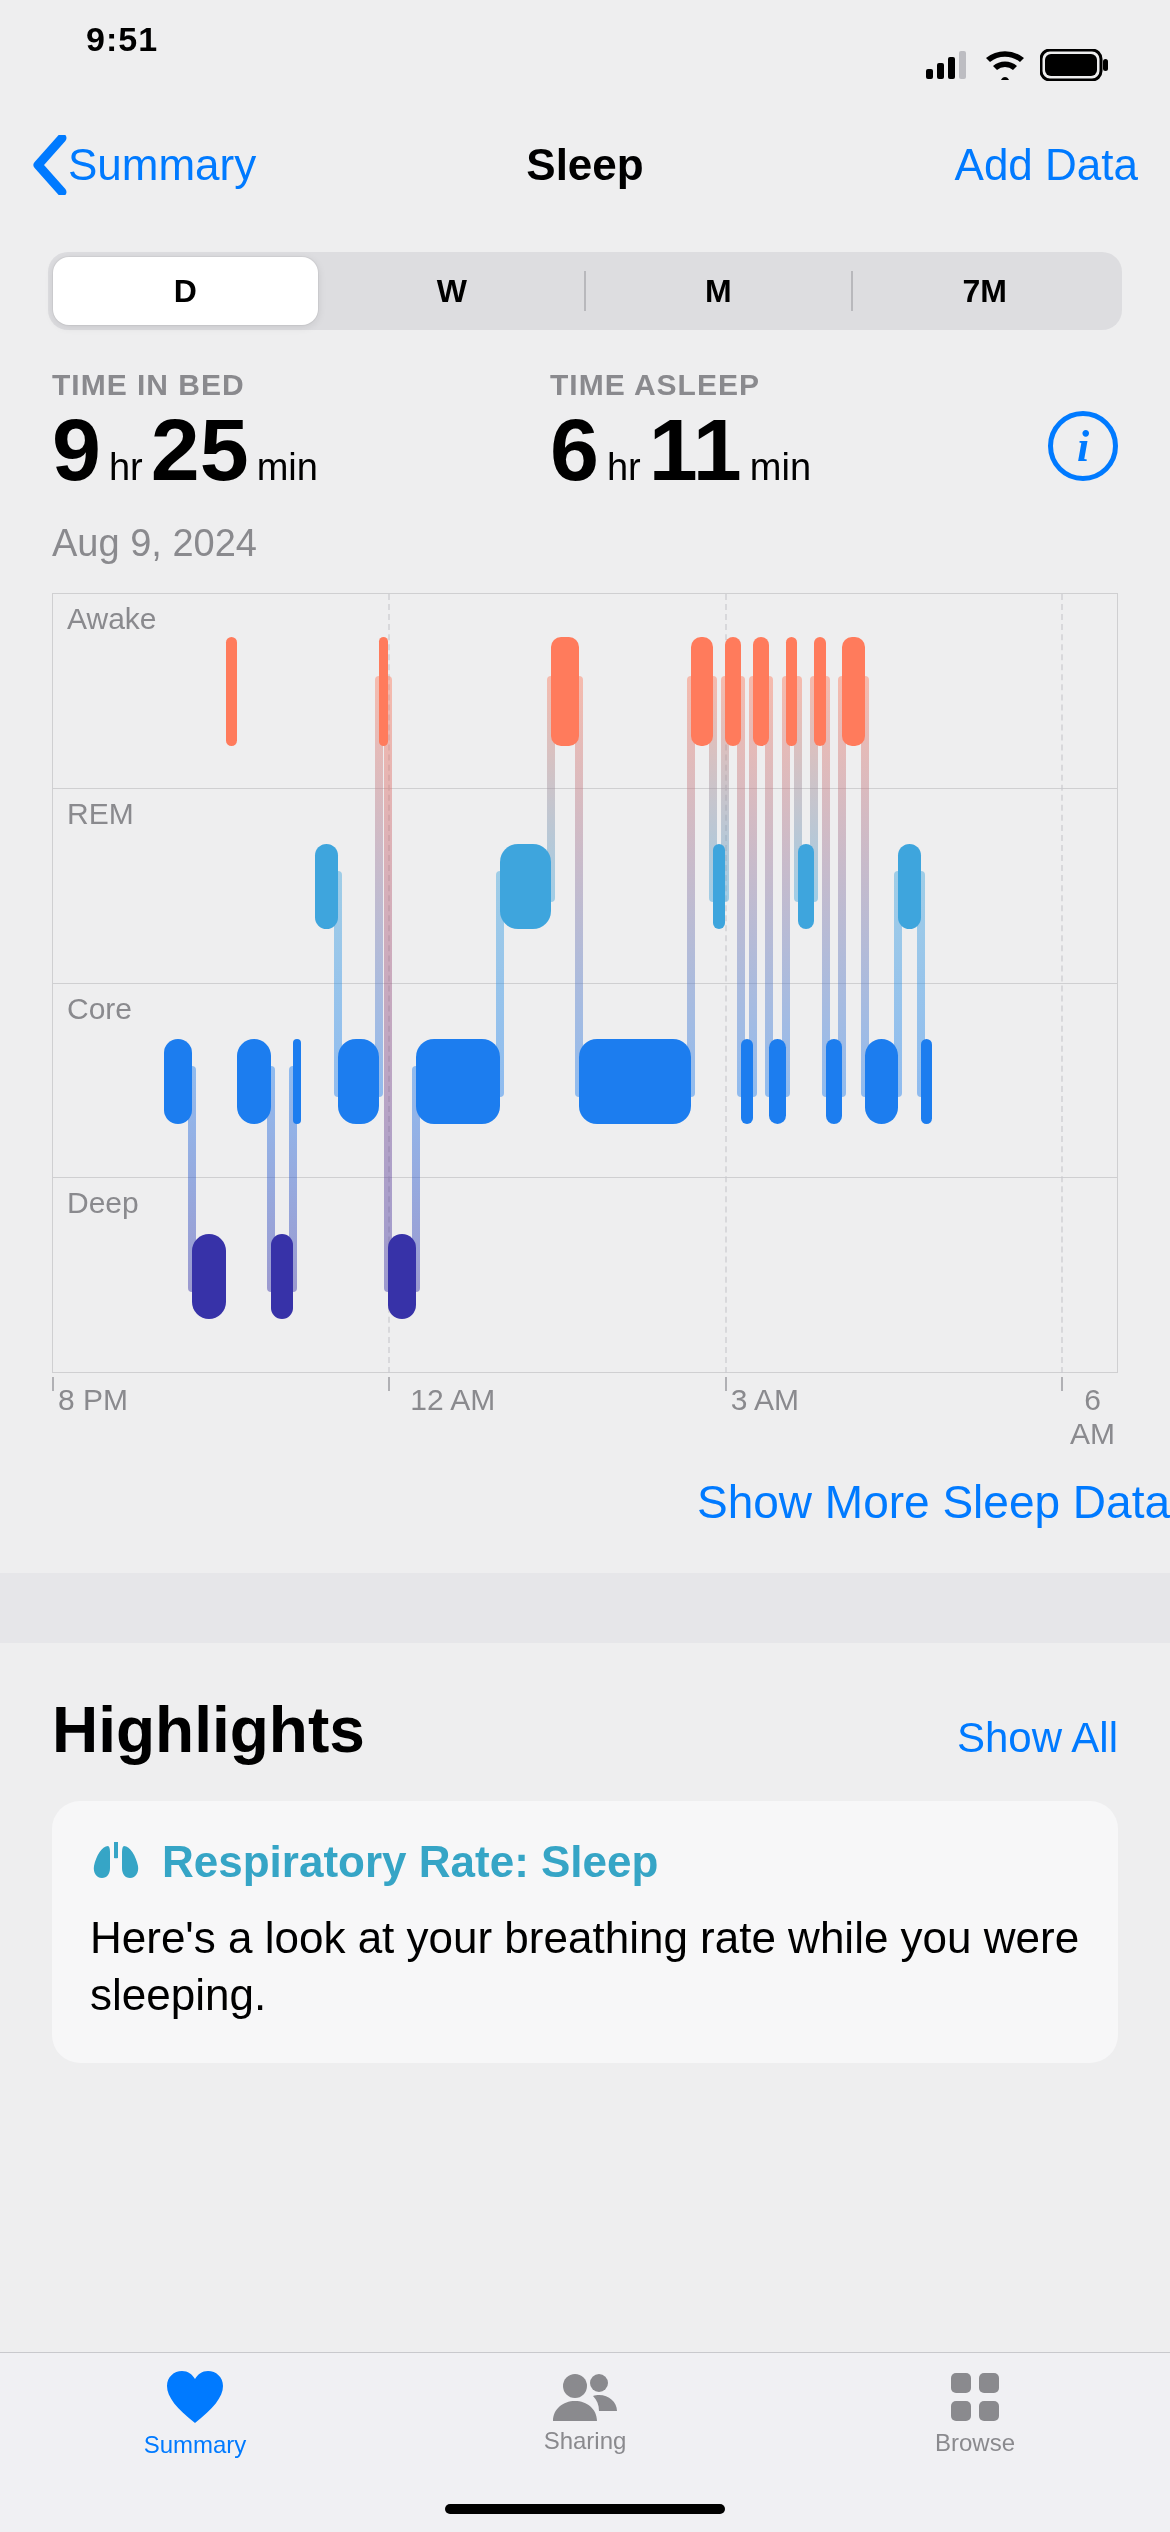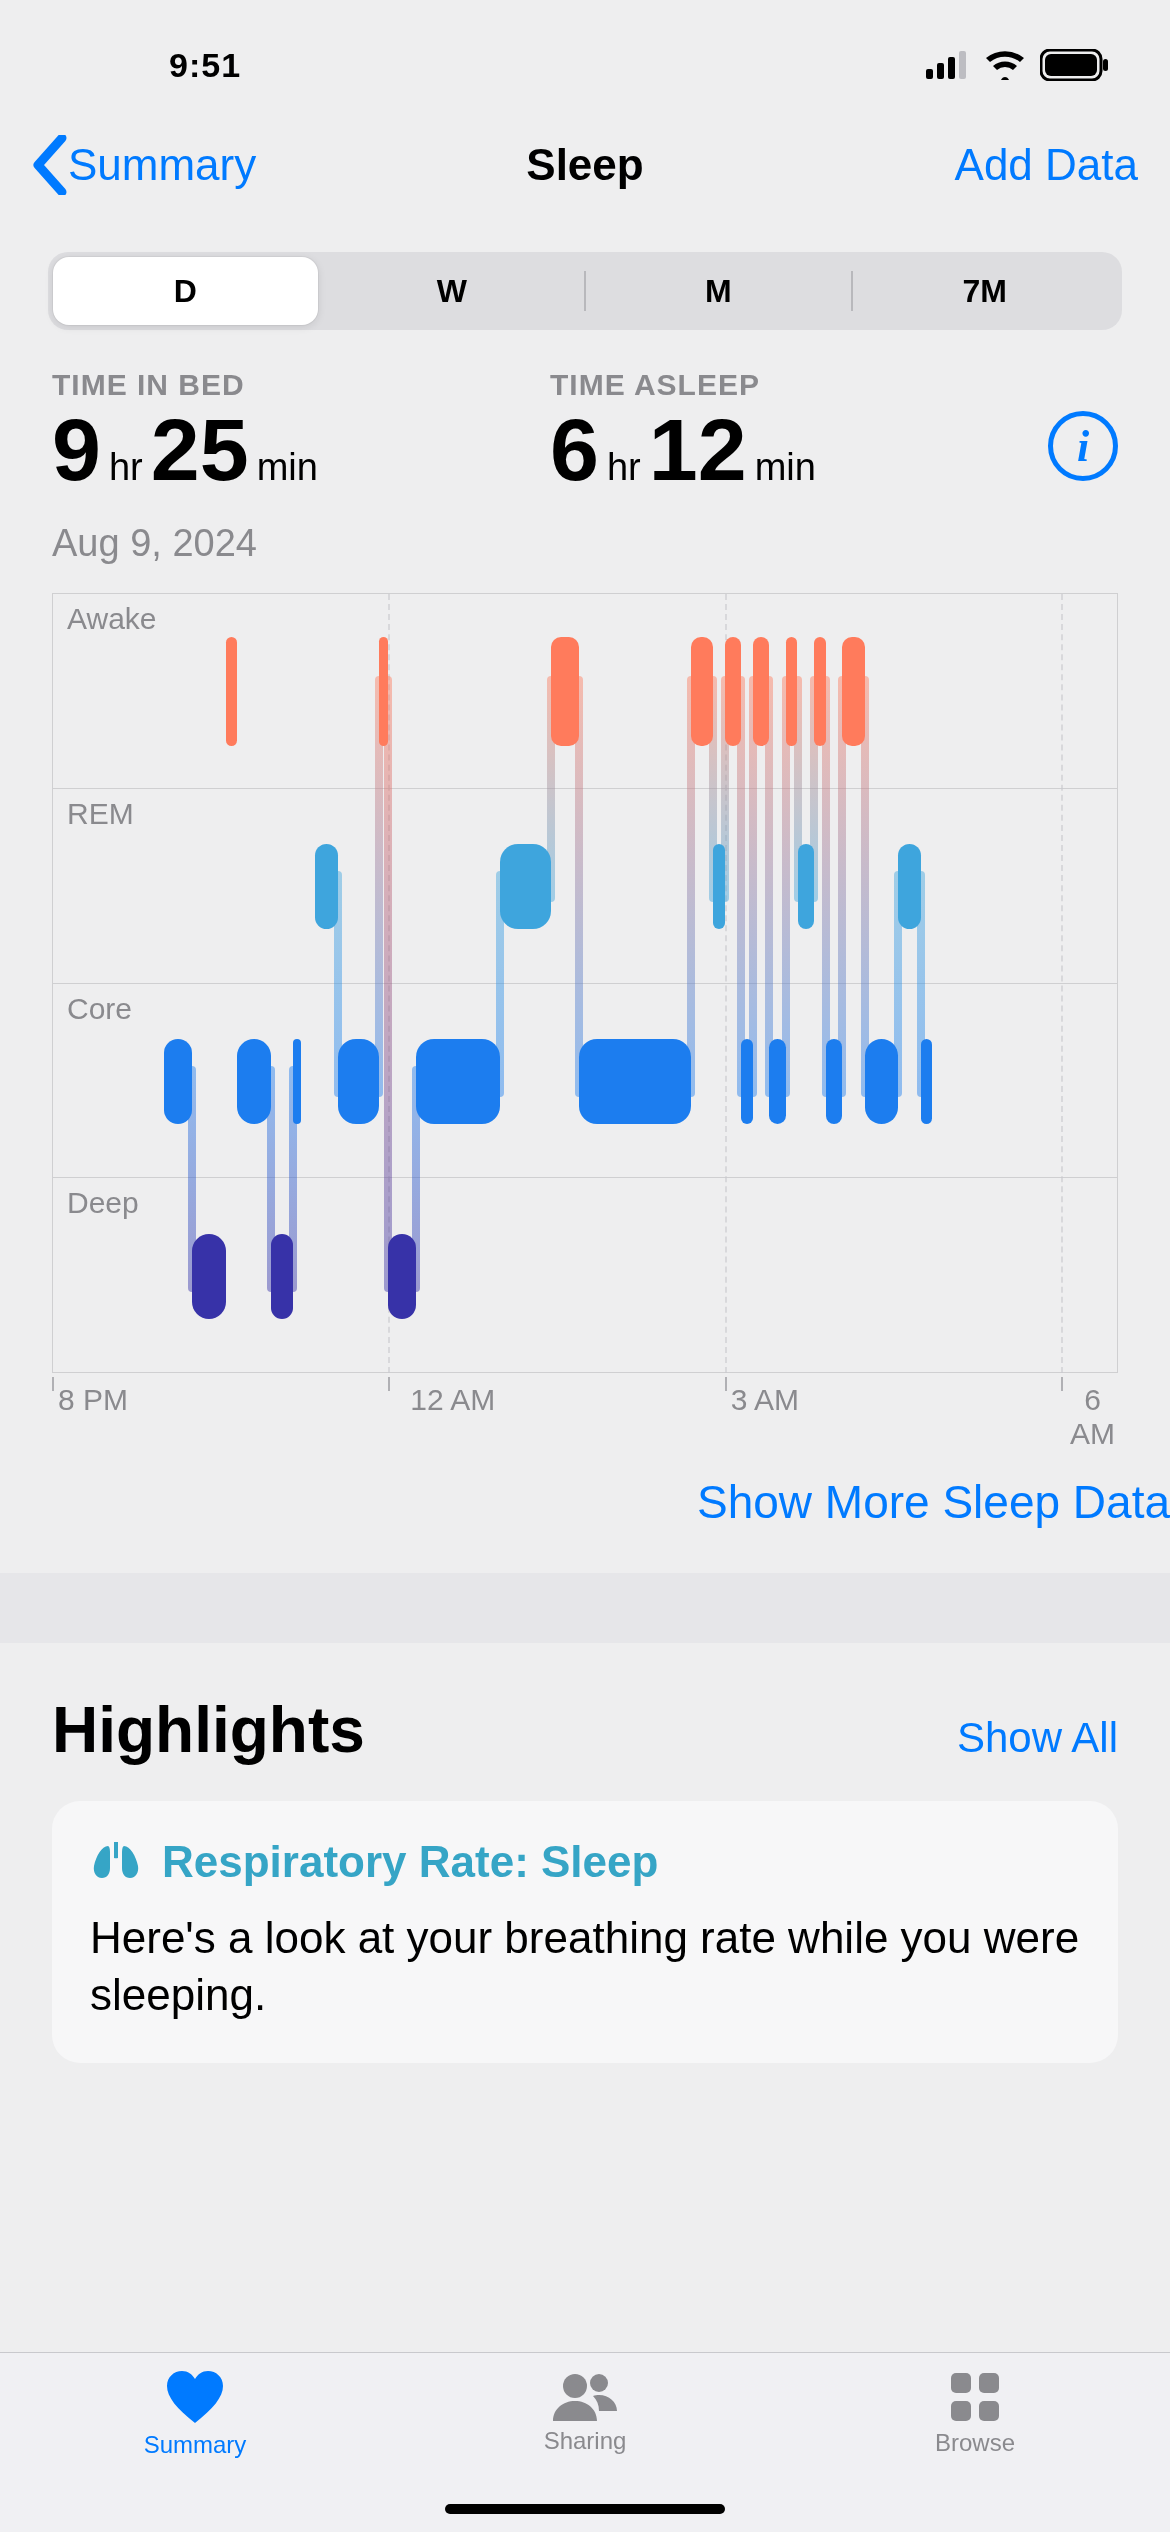--- a/index.html
+++ b/index.html
@@ -22,21 +22,21 @@
   html,body{margin:0;padding:0;}
   body{
     width:1170px;height:2532px;
     background:var(--bg);
     font-family:-apple-system,BlinkMacSystemFont,"Helvetica Neue",Arial,sans-serif;
     color:var(--text);
     position:relative;
     overflow:hidden;
   }
   
-  .status-bar{height:110px;display:flex;align-items:center;justify-content:space-between;padding:20px 60px 0 72px;margin-left:47px;}
+  .status-bar{height:110px;display:flex;justify-content:space-between;padding:20px 60px 0 36px;}
   .status-time{font-size:34px;font-weight:600;letter-spacing:1px;margin-left:50px;}
   .status-icons{display:flex;align-items:center;gap:14px;}
   
   .nav-bar{height:110px;display:flex;align-items:center;justify-content:space-between;padding:0 32px;}
   .nav-back{display:flex;align-items:center;gap:0px;color:var(--blue);font-size:44px;}
   .nav-back svg{width:36px;height:60px;}
   .nav-title{font-size:44px;font-weight:600;position:absolute;left:0;right:0;text-align:center;pointer-events:none;}
   .nav-add{color:var(--blue);font-size:44px;}
   
   .segments{margin:32px 48px 20px 48px;background:var(--seg-bg);border-radius:20px;height:78px;display:flex;padding:5px;position:relative;}
@@ -140,21 +140,21 @@
         <span class="unit">hr</span>
         <span class="big-num">25</span>
         <span class="unit">min</span>
       </div>
     </div>
     <div class="stat-block">
       <div class="stat-label">TIME ASLEEP</div>
       <div class="stat-value">
         <span class="big-num">6</span>
         <span class="unit">hr</span>
-        <span class="big-num">12</span>
+        <span class="big-num">11</span>
         <span class="unit">min</span>
       </div>
     </div>
     <div class="info-btn">i</div>
   </div>
   <div class="date">Aug 9, 2024</div>
 </div>
 
 <div class="chart-wrap">
   <div class="chart" id="chart">

